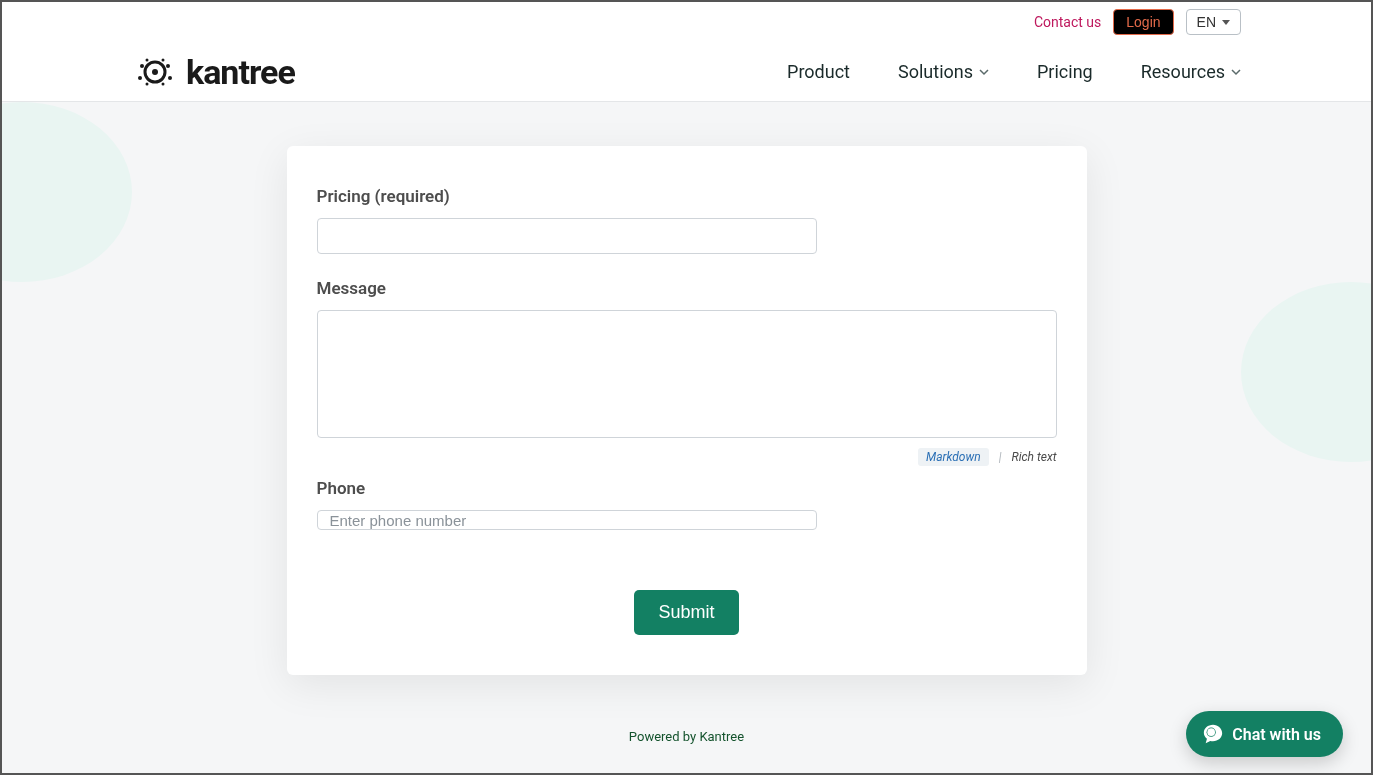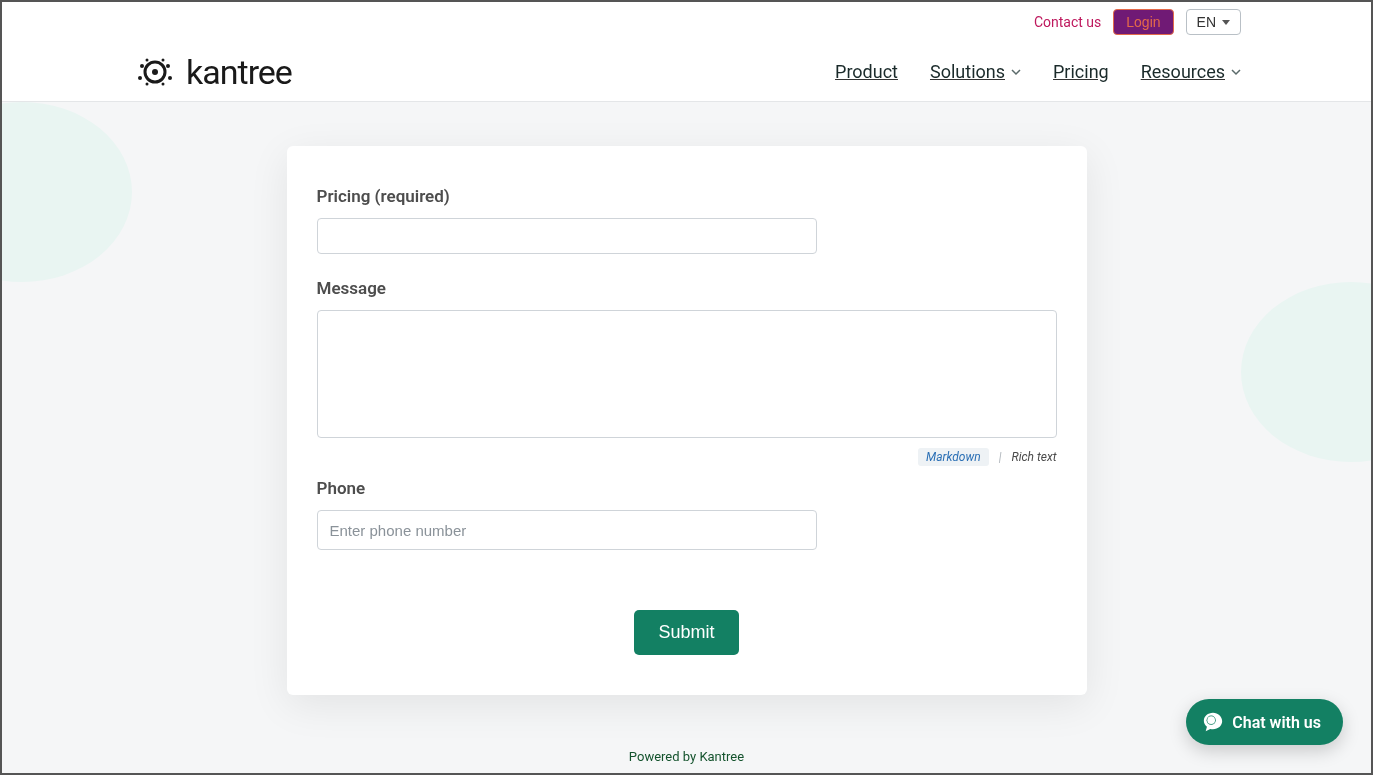--- a/index.html
+++ b/index.html
@@ -29,21 +29,21 @@
       font-size: 14px;
     }
     .topbar .contact-link {
       color: #be185d;
       text-decoration: none;
       font-size: 14px;
     }
     .topbar .login-btn {
       border: 1px solid #e36a4a;
       color: #e36a4a;
-      background: #701a75;
+      background: #000000;
       padding: 4px 12px;
       border-radius: 4px;
       font-size: 14px;
       cursor: pointer;
     }
     .topbar .lang-btn {
       border: 1px solid #b9c0c6;
       color: #333;
       background: #fff;
       padding: 4px 10px;
@@ -70,35 +70,34 @@
       display: flex;
       align-items: center;
       padding: 0 130px;
       border-bottom: 1px solid #e4e6e8;
     }
     .logo {
       display: flex;
       align-items: center;
       gap: 8px;
       font-size: 34px;
-      font-weight: 400;
+      font-weight: 700;
       color: #1a1a1a;
       letter-spacing: -1px;
     }
     .logo-swirl {
       width: 46px;
       height: 36px;
     }
     .navlinks {
       margin-left: auto;
       display: flex;
       align-items: flex-end;
-      gap: 32px;
+      gap: 48px;
       font-size: 18px;
-      text-decoration: underline;
     }
     .navlinks .navitem {
       color: #1a2a2a;
       text-decoration: none;
       cursor: pointer;
       display: flex;
       align-items: center;
       gap: 6px;
     }
     .chev {
@@ -208,21 +207,21 @@
     }
     .editor-switch .sep {
       color: #b0b6bc;
     }
     .editor-switch .rt {
       color: #4b4b4b;
       cursor: pointer;
     }
     .phone-input {
       width: 500px;
-      height: 40px;
+      height: 20px;
       border: 1px solid #cfd4d9;
       border-radius: 4px;
       padding: 0 12px;
       font-size: 15px;
       color: #333;
       background: #fff;
     }
     .phone-input::placeholder {
       color: #8a9299;
     }
@@ -244,21 +243,21 @@
     .powered {
       text-align: center;
       font-size: 13px;
       color: #14532d;
       margin-top: 54px;
     }
 
     
     .chat-widget {
       position: absolute;
-      bottom: 28px;
+      bottom: 16px;
       right: 28px;
       background: #138063;
       color: #fff;
       border-radius: 999px;
       padding: 12px 22px 12px 16px;
       display: flex;
       align-items: center;
       gap: 8px;
       font-size: 16px;
       font-weight: 600;

